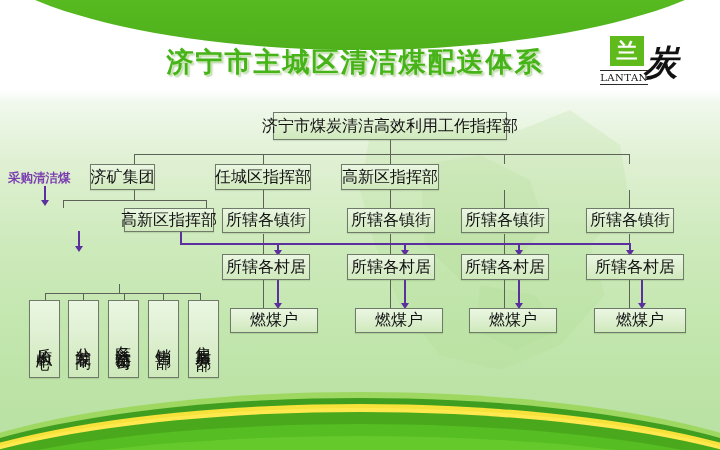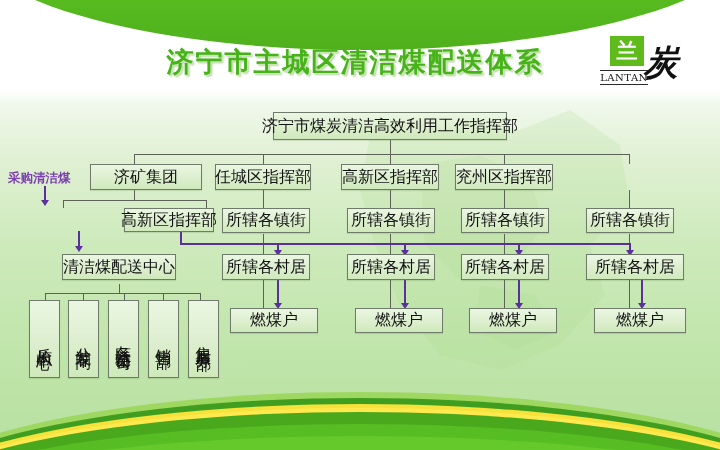--- a/index.html
+++ b/index.html
@@ -179,34 +179,32 @@
   <div class="arrow" style="left:274px;top:303px;"></div>
   <div class="pl plv" style="left:404px;top:280px;height:25px;"></div>
   <div class="arrow" style="left:401px;top:303px;"></div>
   <div class="pl plv" style="left:518px;top:280px;height:25px;"></div>
   <div class="arrow" style="left:515px;top:303px;"></div>
   <div class="pl plv" style="left:641px;top:280px;height:25px;"></div>
   <div class="arrow" style="left:638px;top:303px;"></div>
 
   <div class="node" style="left:273px;top:112px;width:234px;height:28px;">济宁市煤炭清洁高效利用工作指挥部</div>
 
-  <div class="node" style="left:90px;top:164px;width:112px;height:26px;">济矿集团</div>
+  <div class="node" style="left:90px;top:164px;width:65px;height:26px;">济矿集团</div>
   <div class="node" style="left:215px;top:164px;width:96px;height:26px;">任城区指挥部</div>
   <div class="node" style="left:341px;top:164px;width:98px;height:26px;">高新区指挥部</div>
-  <div class="node" style="left:455px;top:164px;width:98px;height:26px;">兖州区指挥部</div>
 
   <div class="flow-label" style="left:8px;top:170px;">采购清洁煤</div>
 
   <div class="node" style="left:124px;top:208px;width:90px;height:24px;">高新区指挥部</div>
   <div class="node" style="left:222px;top:208px;width:88px;height:25px;">所辖各镇街</div>
   <div class="node" style="left:347px;top:208px;width:88px;height:25px;">所辖各镇街</div>
   <div class="node" style="left:461px;top:208px;width:88px;height:25px;">所辖各镇街</div>
   <div class="node" style="left:586px;top:208px;width:88px;height:25px;">所辖各镇街</div>
 
-  <div class="node" style="left:62px;top:254px;width:114px;height:26px;">清洁煤配送中心</div>
   <div class="node" style="left:222px;top:254px;width:88px;height:26px;">所辖各村居</div>
   <div class="node" style="left:347px;top:254px;width:88px;height:26px;">所辖各村居</div>
   <div class="node" style="left:461px;top:254px;width:88px;height:26px;">所辖各村居</div>
   <div class="node" style="left:586px;top:254px;width:98px;height:26px;">所辖各村居</div>
 
   <div class="node vert" style="left:29px;top:300px;width:31px;height:78px;">质检中心</div>
   <div class="node vert" style="left:68px;top:300px;width:31px;height:78px;">分装车间</div>
   <div class="node vert" style="left:108px;top:300px;width:31px;height:78px;">各区运输公司</div>
   <div class="node vert" style="left:148px;top:300px;width:31px;height:78px;">销售部</div>
   <div class="node vert" style="left:188px;top:300px;width:31px;height:78px;">售后服务部</div>

